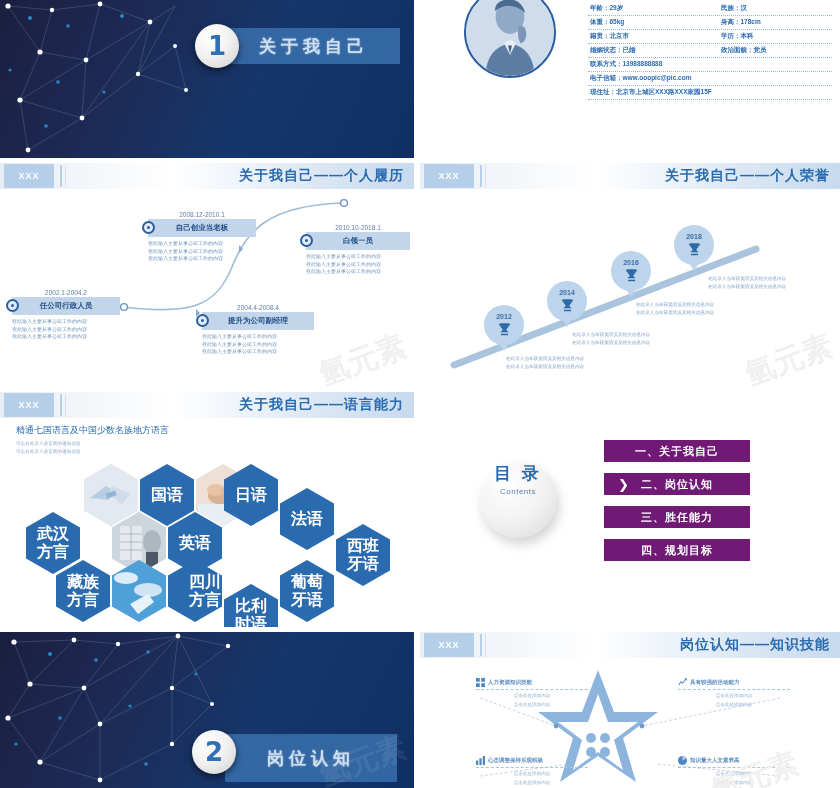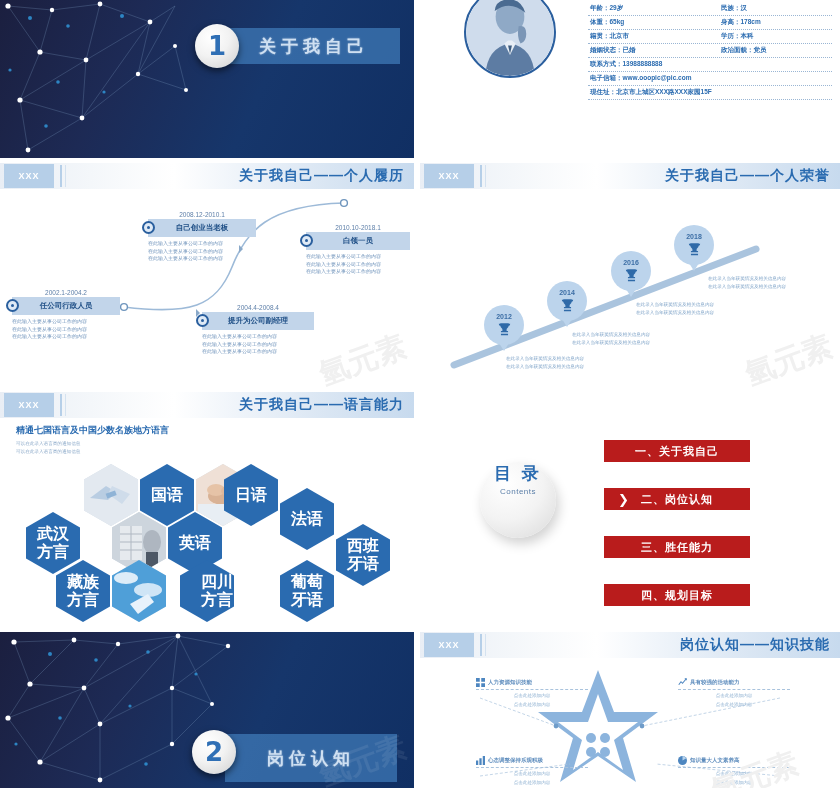--- a/index.html
+++ b/index.html
@@ -85,33 +85,33 @@
   .hn-txt { position:absolute; font-size:4.6px; color:#7ba0c6; line-height:1.7; white-space:nowrap;}
 
   
   .hex { position:absolute; width:54px; height:62px;
     clip-path:polygon(50% 0%,100% 25%,100% 75%,50% 100%,0% 75%,0% 25%);
     background:#2a6bb0; color:#fff; display:flex; align-items:center; justify-content:center;
     text-align:center; font-size:16px; font-weight:bold; line-height:1.15; }
   .hex.img { background:#d4dde6; }
   .hex.img svg { width:100%; height:100%; }
   .lang-sub { position:absolute; left:16px; top:6px; }
-  .lang-sub h4 { font-size:9px; color:#2a6bb0; font-weight:bold; }
+  .lang-sub h4 { font-size:9px; color:#2a6bb0; font-weight:normal; }
   .lang-sub p { font-size:4.6px; color:#8aa8c8; line-height:1.8; margin-top:3px; }
 
   
   .toc-circle { position:absolute; left:60px; top:70px; width:76px; height:76px; border-radius:50%;
     background:radial-gradient(circle at 35% 28%,#ffffff 0%,#f3f3f3 50%,#d9d9d9 100%);
     box-shadow:3px 6px 12px rgba(0,0,0,.18);
     display:flex; flex-direction:column; align-items:center; }
   .toc-circle .cn { font-size:17px; font-weight:bold; color:#2a6bb0; letter-spacing:3px; }
   .toc-circle .en { font-size:8px; color:#5b7fa8; margin-top:2px; letter-spacing:.5px;}
   .toc-list { position:absolute; left:184px; top:48px; width:146px; }
-  .toc-item { height:22px; background:#b91c1c; color:#fff; font-size:11px; font-weight:bold;
-    display:flex; align-items:center; justify-content:center; margin-bottom:26px;
+  .toc-item { height:22px; background:#701a75; color:#fff; font-size:11px; font-weight:bold;
+    display:flex; align-items:center; justify-content:center; margin-bottom:11px;
     position:relative; letter-spacing:1px; }
   .toc-item .chev { position:absolute; left:14px; font-size:13px; line-height:1; }
 
   
   .star-wrap { position:absolute; left:118px; top:10px; width:120px; height:120px; }
   .sk { position:absolute; width:112px; }
   .sk .t { font-size:5.5px; color:#5d8cbd; font-weight:bold; white-space:nowrap;
     display:flex; align-items:center; gap:3px; }
   .sk .t svg { width:9px; height:9px; flex:none; }
   .sk .d { border-top:1px dashed #a9c3dd; margin-top:2px; padding-top:2px; }
@@ -368,26 +368,30 @@
       <div class="hex" style="left:56px; top:142px;">
           <span style="white-space:pre-line">藏族
 方言</span>
         </div>
       <div class="hex" style="left:140px; top:46px;">
           <span>国语</span>
         </div>
       <div class="hex" style="left:168px; top:94px;">
           <span>英语</span>
         </div>
-      <div class="hex" style="left:180px; top:142px;padding-left:20px;">
+      <div class="hex" style="left:168px; top:142px;padding-left:20px;">
           <span style="white-space:pre-line">四川
 方言</span>
         </div>
       <div class="hex" style="left:224px; top:46px;">
           <span>日语</span>
+        </div>
+      <div class="hex" style="left:224px; top:166px;">
+          <span style="white-space:pre-line">比利
+时语</span>
         </div>
       <div class="hex" style="left:280px; top:70px;">
           <span>法语</span>
         </div>
       <div class="hex" style="left:280px; top:142px;">
           <span style="white-space:pre-line">葡萄
 牙语</span>
         </div>
       <div class="hex" style="left:336px; top:106px;">
           <span style="white-space:pre-line">西班

